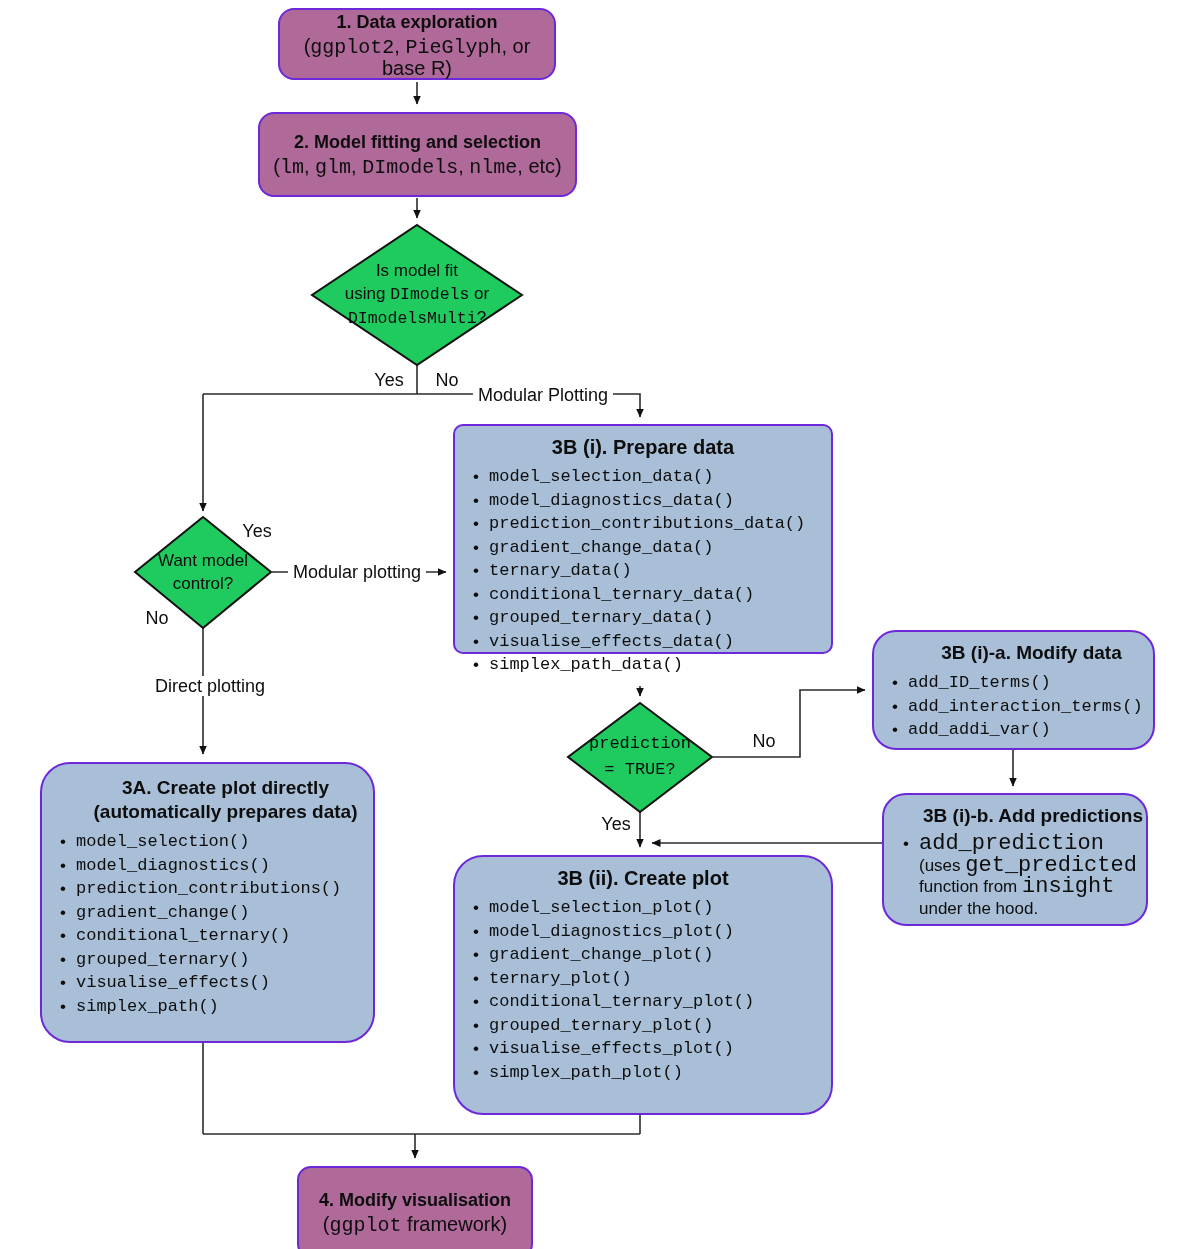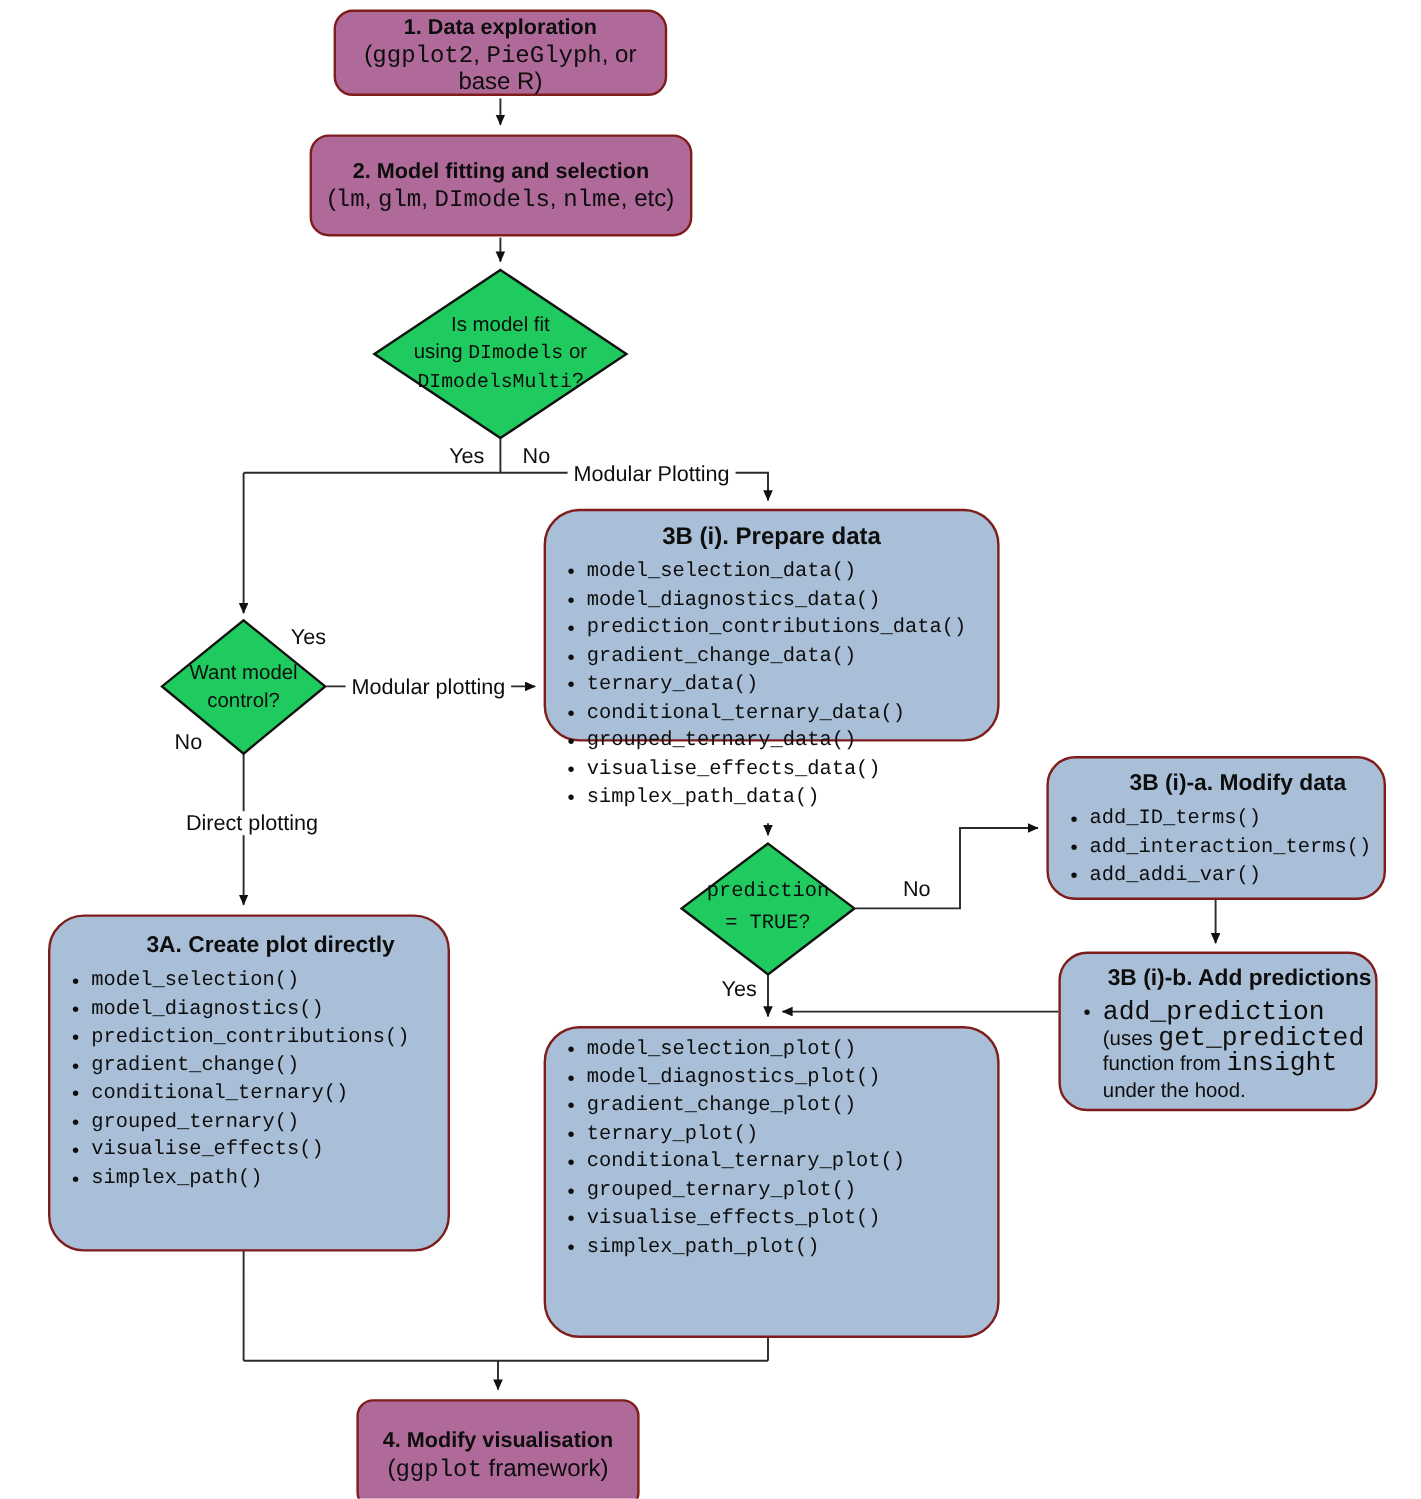--- a/index.html
+++ b/index.html
@@ -5,21 +5,21 @@
   :root{
     --purple:#b06a99; --green:#1fcb5e; --blue:#a8bfd7;
     --line:#2b2b2b; --ink:#0d0d0d; --bg:#ffffff;
   }
   html,body{margin:0;padding:0;background:var(--bg);color:var(--ink);
     font-family:"Liberation Sans", sans-serif;}
   .canvas{position:relative;width:1184px;height:1249px;background:var(--bg);overflow:hidden;}
   svg.wires{position:absolute;left:0;top:0;width:1184px;height:1249px;}
   svg.wires path{stroke:var(--line);stroke-width:1.6;fill:none;}
   svg.wires polygon.diamond{fill:var(--green);stroke:#111;stroke-width:2;}
-  .box{position:absolute;box-sizing:border-box;border:2px solid #7f1d1d;}
+  .box{position:absolute;box-sizing:border-box;border:2px solid #6d28d9;}
   .purple{background:var(--purple);}
   .blue{background:var(--blue);}
   .center-box{display:flex;flex-direction:column;align-items:center;justify-content:center;text-align:center;}
   .title{font-weight:bold;font-size:18px;line-height:22px;}
   .sub{font-size:20px;line-height:20px;margin-top:3px;}
   .mono{font-family:"Liberation Mono", monospace;}
   .heading{font-weight:bold;font-size:20px;line-height:24px;text-align:center;padding-top:9px;}
   .heading.small{font-size:19px;line-height:24px;margin-left:36px;}
   ul.funcs{list-style:none;margin:6px 0 0 20px;padding:0;
     font-family:"Liberation Mono", monospace;font-size:17px;line-height:23.5px;}
@@ -100,21 +100,21 @@
   <span class="label" style="left:389px;top:380px;">Yes</span>
   <span class="label" style="left:447px;top:380px;">No</span>
   <span class="label onl" style="left:543px;top:395px;">Modular Plotting</span>
   <span class="label" style="left:257px;top:531px;">Yes</span>
   <span class="label onl" style="left:357px;top:572px;">Modular plotting</span>
   <span class="label" style="left:157px;top:618px;">No</span>
   <span class="label onl" style="left:210px;top:686px;">Direct plotting</span>
   <span class="label" style="left:764px;top:741px;">No</span>
   <span class="label" style="left:616px;top:824px;">Yes</span>
 
-  <div class="box blue" style="left:453px;top:424px;width:380px;height:194px;border-radius:30px;">
+  <div class="box blue" style="left:453px;top:424px;width:380px;height:230px;border-radius:10px;">
     <div class="heading">3B (i). Prepare data</div>
     <ul class="funcs">
         <li>model_selection_data()</li>
         <li>model_diagnostics_data()</li>
         <li>prediction_contributions_data()</li>
         <li>gradient_change_data()</li>
         <li>ternary_data()</li>
         <li>conditional_ternary_data()</li>
         <li>grouped_ternary_data()</li>
         <li>visualise_effects_data()</li>
@@ -137,34 +137,36 @@
       <div class="li-line"><span class="mono">add_prediction</span></div>
       <div class="li-cont"><span>(uses </span><span class="mono">get_predicted</span></div>
       <div class="li-cont"><span>function from </span><span class="mono">insight</span></div>
       <div class="li-cont"><span>under the hood.</span></div>
     </div>
   </div>
 
   <div class="box blue" style="left:40px;top:762px;width:335px;height:281px;border-radius:30px;">
     <div class="heading small" style="padding-top:12px;">
       <div>3A. Create plot directly</div>
+      <div>(automatically prepares data)</div>
     </div>
     <ul class="funcs">
         <li>model_selection()</li>
         <li>model_diagnostics()</li>
         <li>prediction_contributions()</li>
         <li>gradient_change()</li>
         <li>conditional_ternary()</li>
         <li>grouped_ternary()</li>
         <li>visualise_effects()</li>
         <li>simplex_path()</li>
       </ul>
   </div>
 
   <div class="box blue" style="left:453px;top:855px;width:380px;height:260px;border-radius:30px;">
+    <div class="heading">3B (ii). Create plot</div>
     <ul class="funcs">
         <li>model_selection_plot()</li>
         <li>model_diagnostics_plot()</li>
         <li>gradient_change_plot()</li>
         <li>ternary_plot()</li>
         <li>conditional_ternary_plot()</li>
         <li>grouped_ternary_plot()</li>
         <li>visualise_effects_plot()</li>
         <li>simplex_path_plot()</li>
       </ul>

